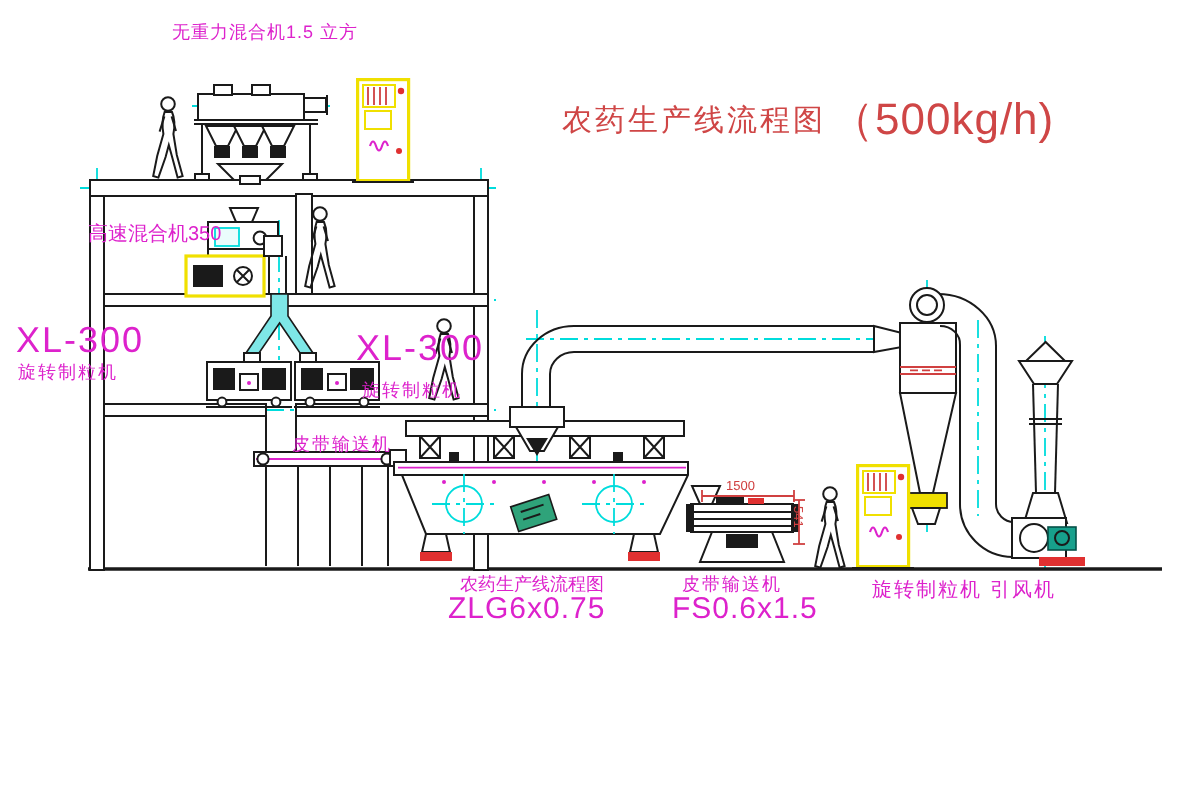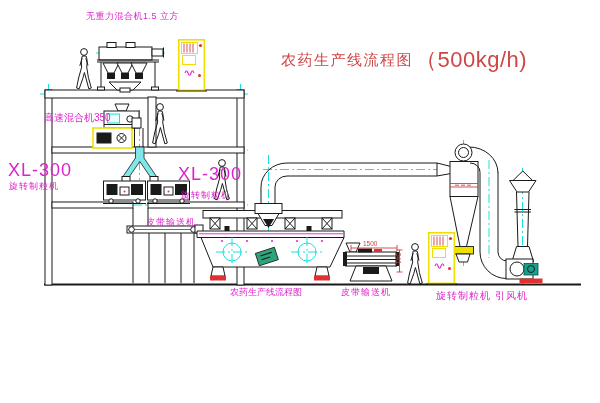--- a/index.html
+++ b/index.html
@@ -296,20 +296,22 @@
   </div>
 
   <div class="lbl" style="left:86px;top:12px;font-size:9px;letter-spacing:.5px">无重力混合机1.5 立方</div>
   <div class="lbl" style="left:44px;top:113px;font-size:10px">高速混合机350</div>
   <div class="lbl" style="left:8px;top:161px;font-size:18px;letter-spacing:1px">XL-300</div>
   <div class="lbl" style="left:9px;top:182px;font-size:9px;letter-spacing:1px">旋转制粒机</div>
   <div class="lbl" style="left:178px;top:165px;font-size:18px;letter-spacing:1px">XL-300</div>
   <div class="lbl" style="left:181px;top:191px;font-size:9px;letter-spacing:1px">旋转制粒机</div>
   <div class="lbl" style="left:146px;top:218px;font-size:9px;letter-spacing:1px">皮带输送机</div>
   <div class="lbl" style="left:230px;top:288px;font-size:9px">农药生产线流程图</div>
+  <div class="lbl" style="left:224px;top:297px;font-size:15px;letter-spacing:.5px">ZLG6x0.75</div>
   <div class="lbl" style="left:341px;top:288px;font-size:9px;letter-spacing:1px">皮带输送机</div>
+  <div class="lbl" style="left:336px;top:297px;font-size:15px;letter-spacing:.5px">FS0.6x1.5</div>
   <div class="lbl" style="left:436px;top:291px;font-size:10px;letter-spacing:1px">旋转制粒机</div>
   <div class="lbl" style="left:495px;top:291px;font-size:10px;letter-spacing:1px">引风机</div>
 
   <div class="dim" style="left:363px;top:241px">1500</div>
   <div class="dim" style="left:401px;top:253px;transform:rotate(90deg);transform-origin:left top">541</div>
 
 </div>
 
 </body></html>

